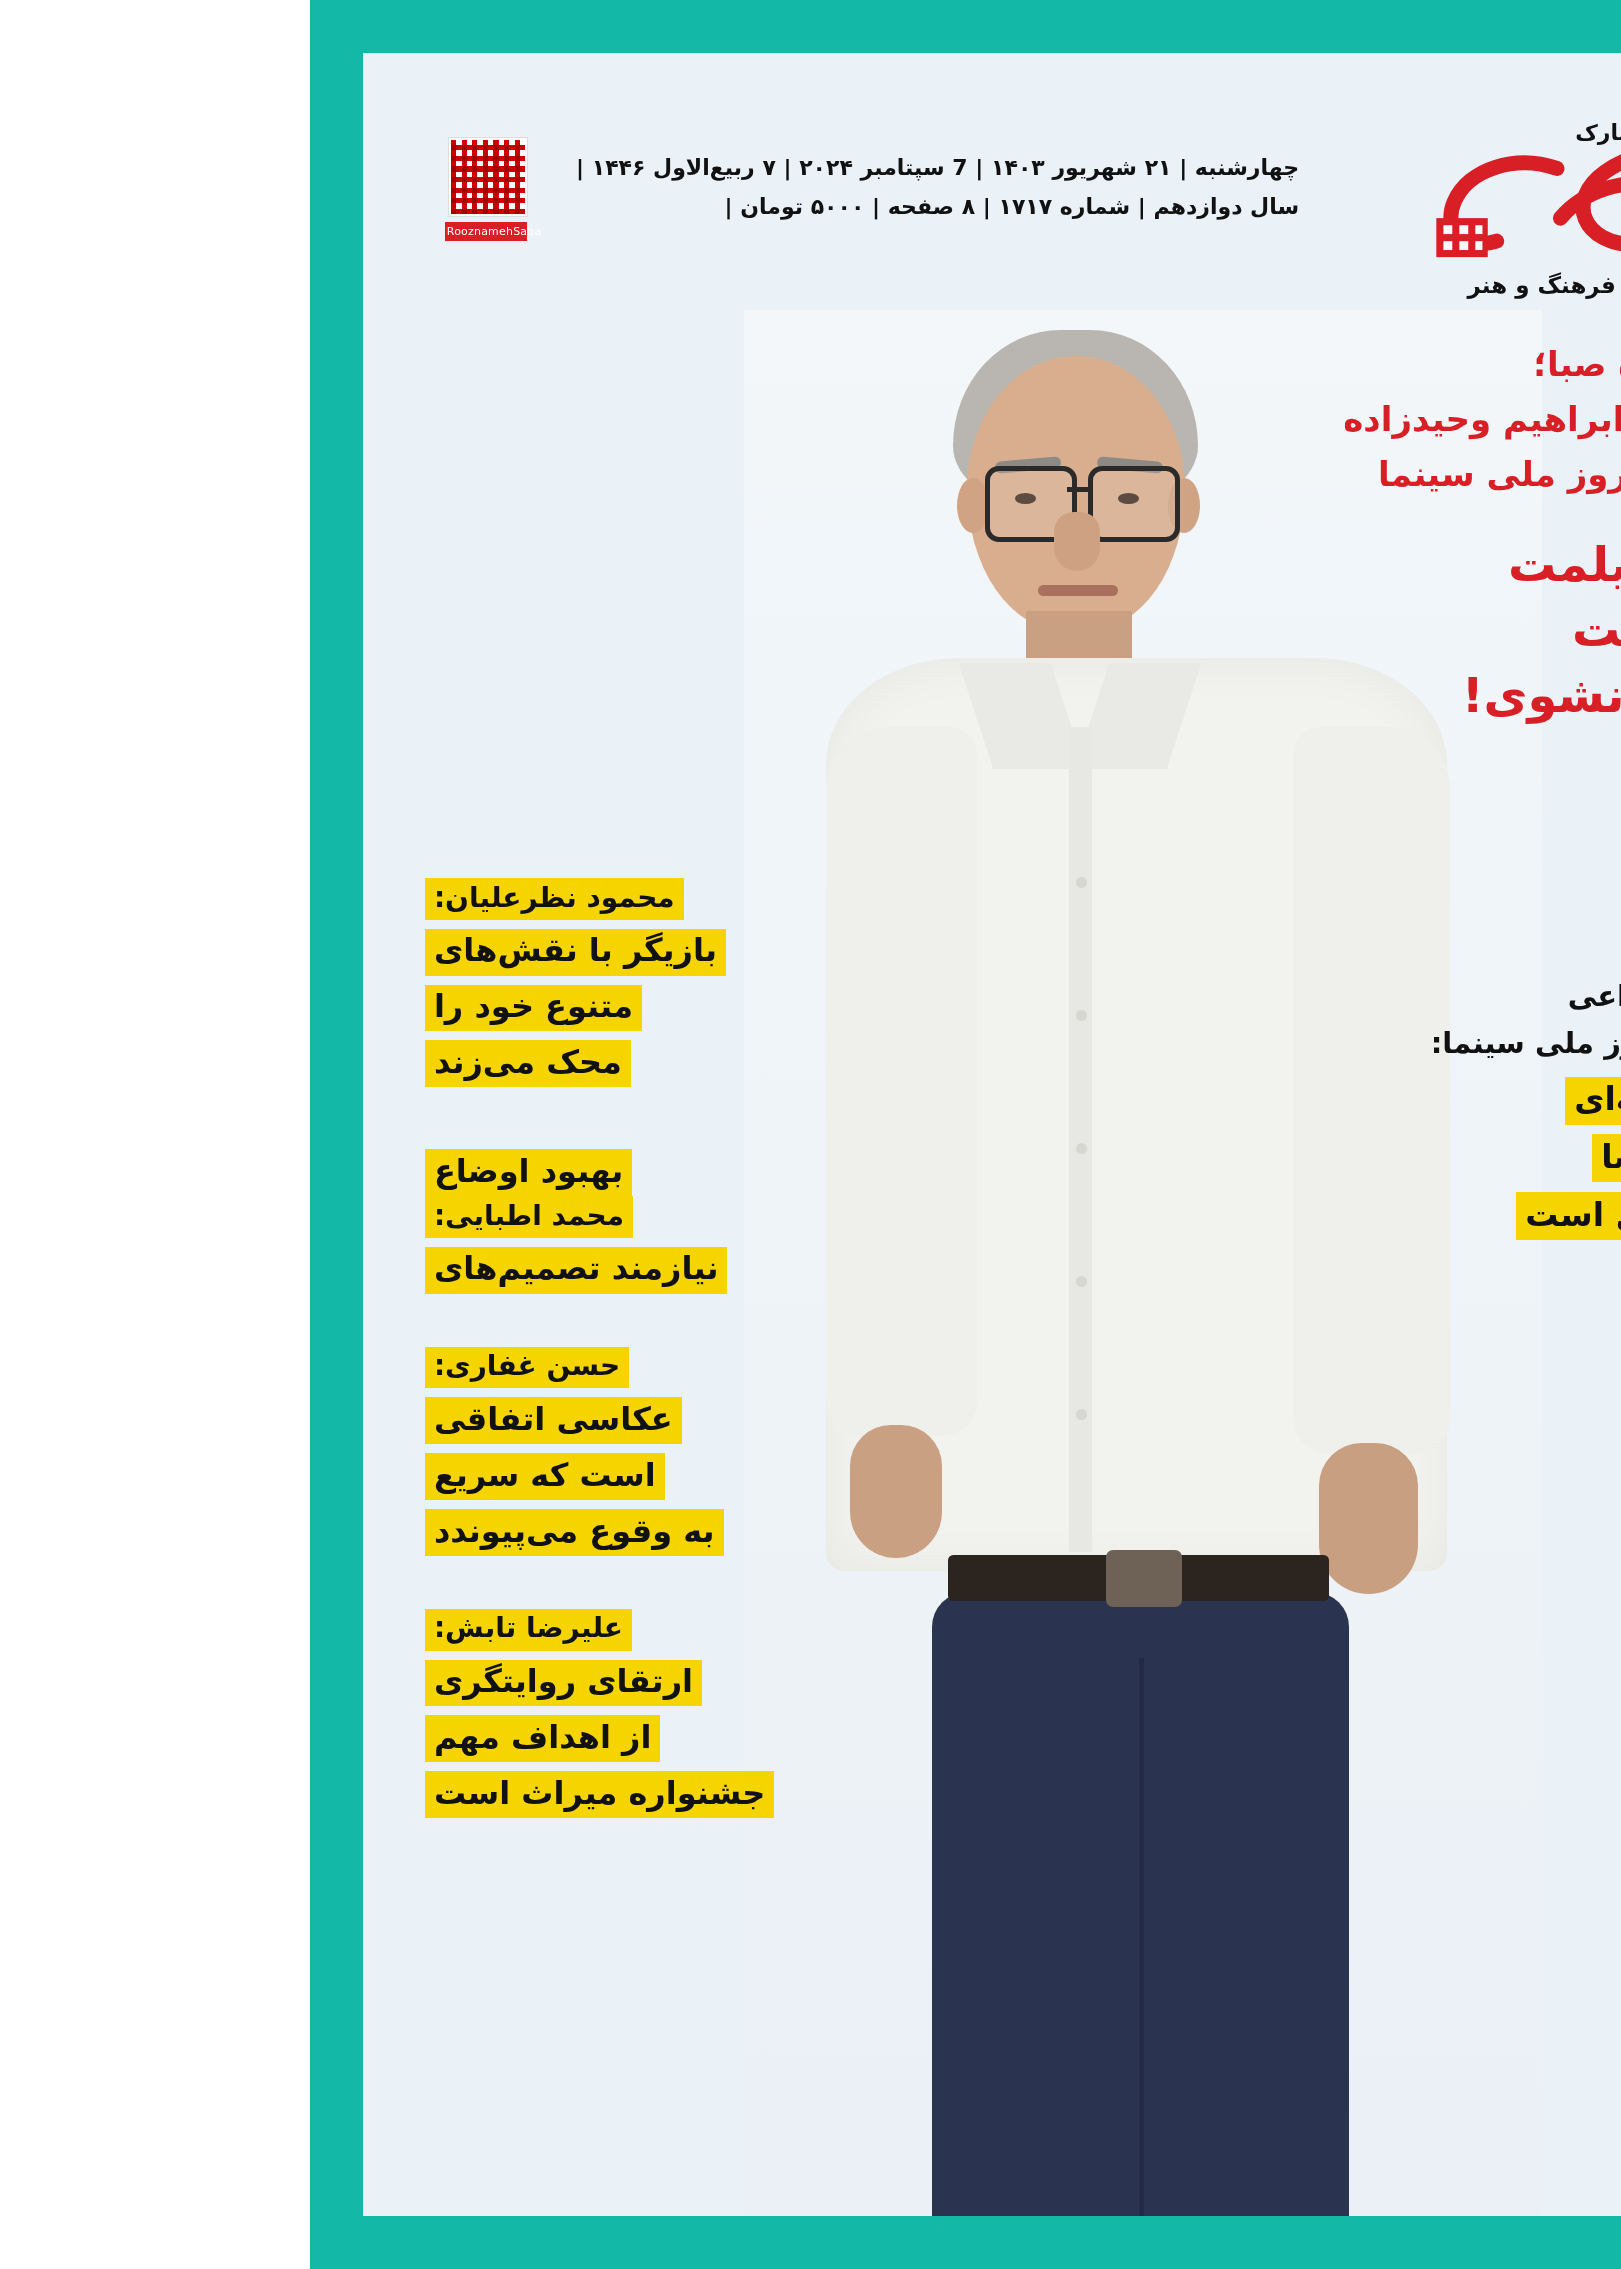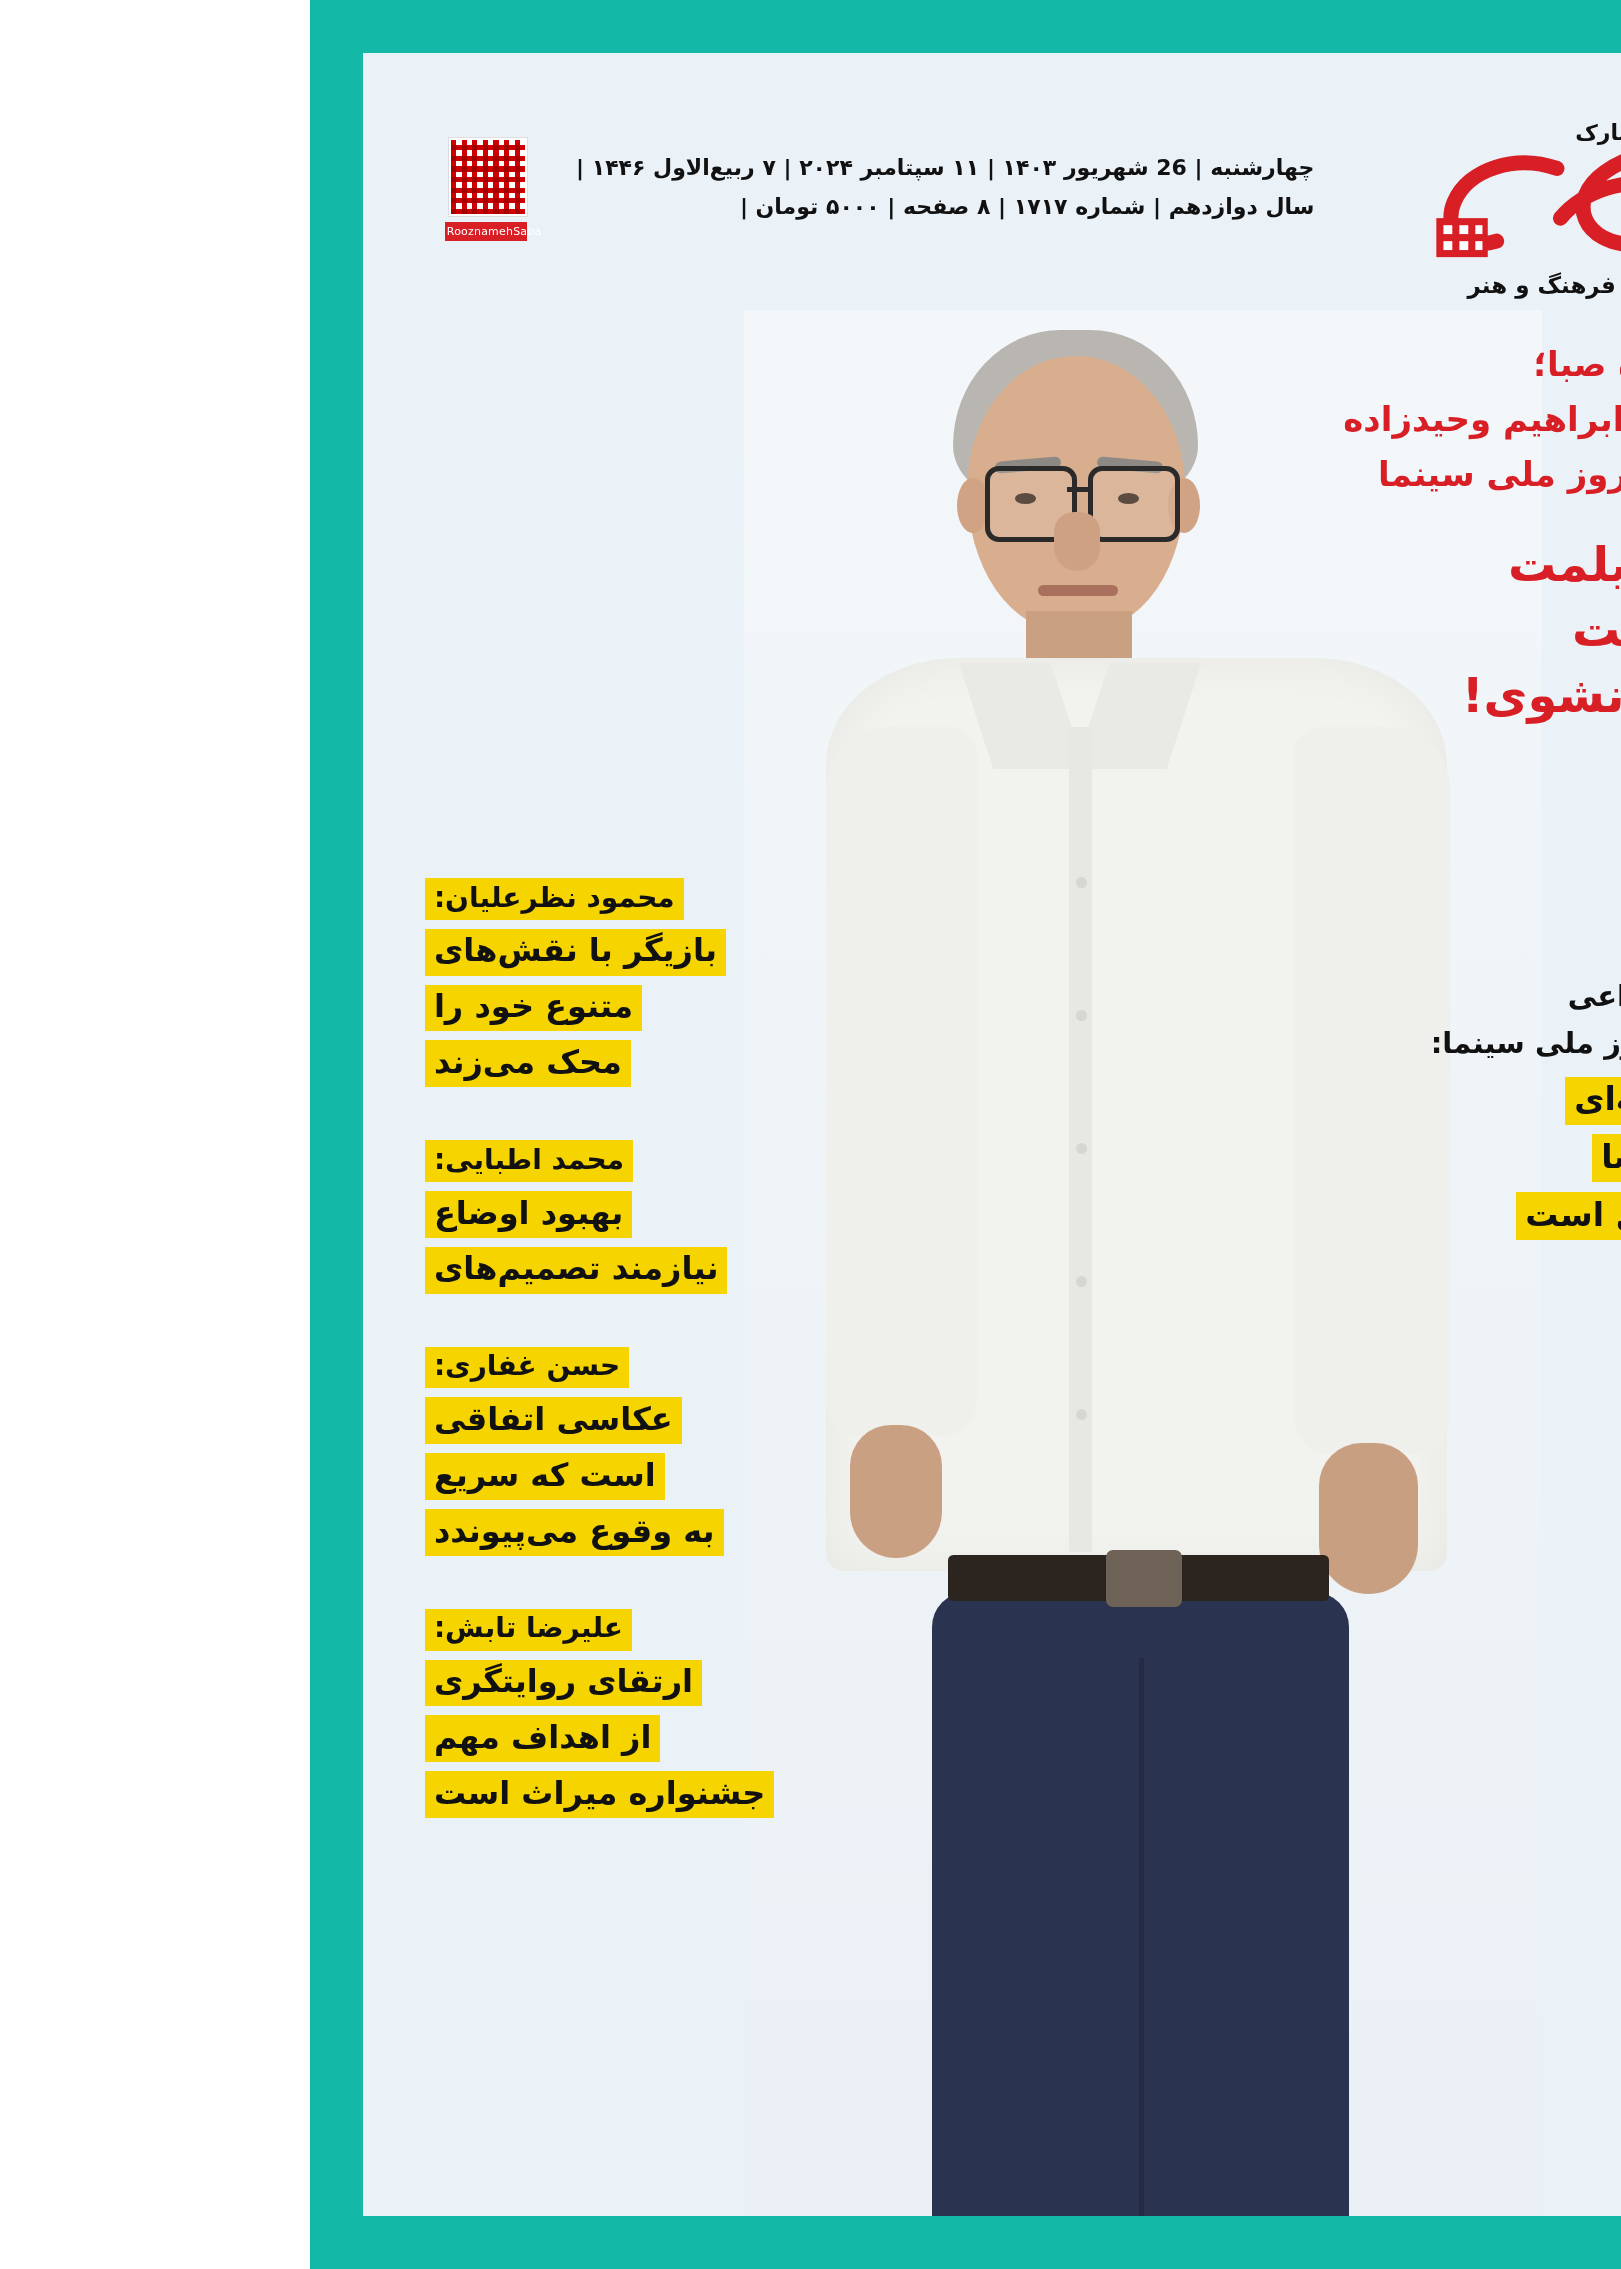--- a/index.html
+++ b/index.html
@@ -373,21 +373,21 @@
           <rect x="104" y="104" width="8" height="10" fill="#ffffff"></rect>
           <rect x="68" y="122" width="10" height="10" fill="#ffffff"></rect>
           <rect x="86" y="122" width="10" height="10" fill="#ffffff"></rect>
           <rect x="104" y="122" width="8" height="10" fill="#ffffff"></rect>
         </svg>
       </div>
       <div class="logo-tag-bottom">روزنامه فرهنگ و هنر</div>
     </div>
 
     <div class="issue-block">
-      <div class="issue-line">چهارشنبه | 26 شهریور ۱۴۰۳ | ۱۱ سپتامبر ۲۰۲۴ | ۷ ربیع‌الاول ۱۴۴۶ |</div>
+      <div class="issue-line">چهارشنبه | ۲۱ شهریور ۱۴۰۳ | 7 سپتامبر ۲۰۲۴ | ۷ ربیع‌الاول ۱۴۴۶ |</div>
       <div class="issue-line">سال دوازدهم | شماره ۱۷۱۷ | ۸ صفحه | ۵۰۰۰ تومان |</div>
     </div>
 
     <div class="qr-box">
       <div class="qr-img"></div>
       <div class="qr-caption">RooznamehSaba</div>
     </div>
 
     <div class="photo">
       <div class="bg"></div>
@@ -462,24 +462,24 @@
         <div class="lc-row">
           <span class="lc-line">متنوع خود را</span>
         </div>
         <div class="lc-row">
           <span class="lc-line">محک می‌زند</span>
         </div>
       </div>
 
       <div class="lc-block">
         <div class="lc-row">
+          <span class="lc-line">بهبود اوضاع</span>
+        </div>
+        <div class="lc-row">
           <span class="lc-name">محمد اطبایی:</span>
-        </div>
-        <div class="lc-row">
-          <span class="lc-line">بهبود اوضاع</span>
         </div>
         <div class="lc-row">
           <span class="lc-line">نیازمند تصمیم‌های</span>
         </div>
       </div>
 
       <div class="lc-block">
         <div class="lc-row">
           <span class="lc-name">حسن غفاری:</span>
         </div>

